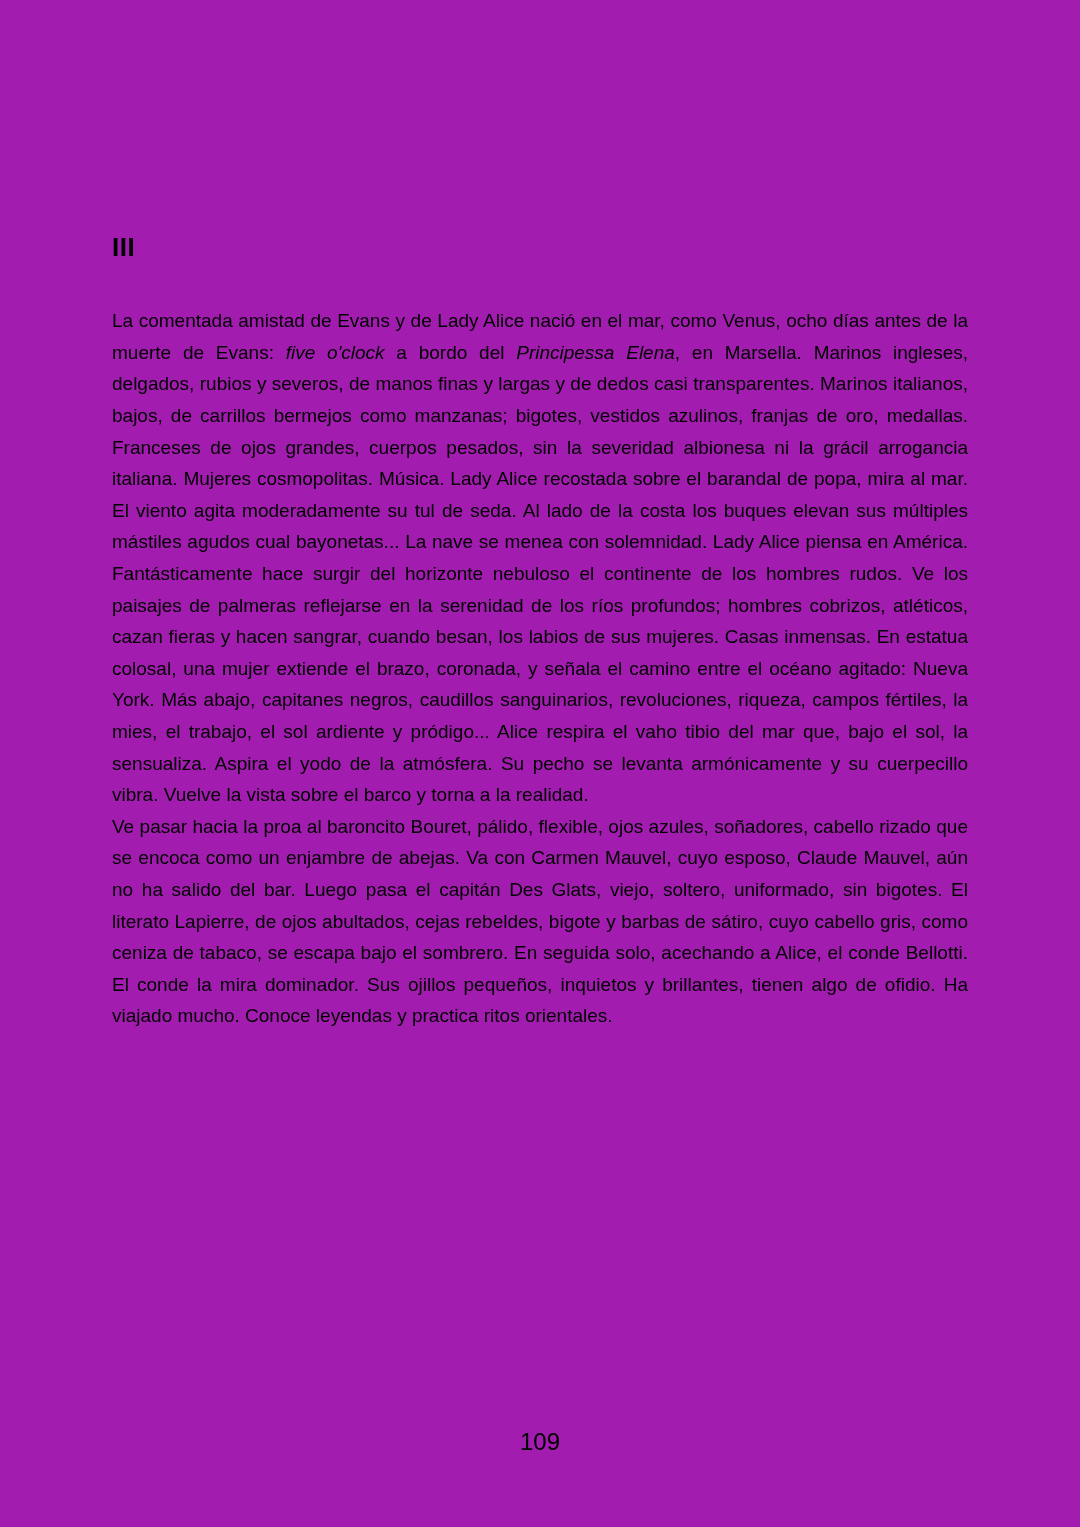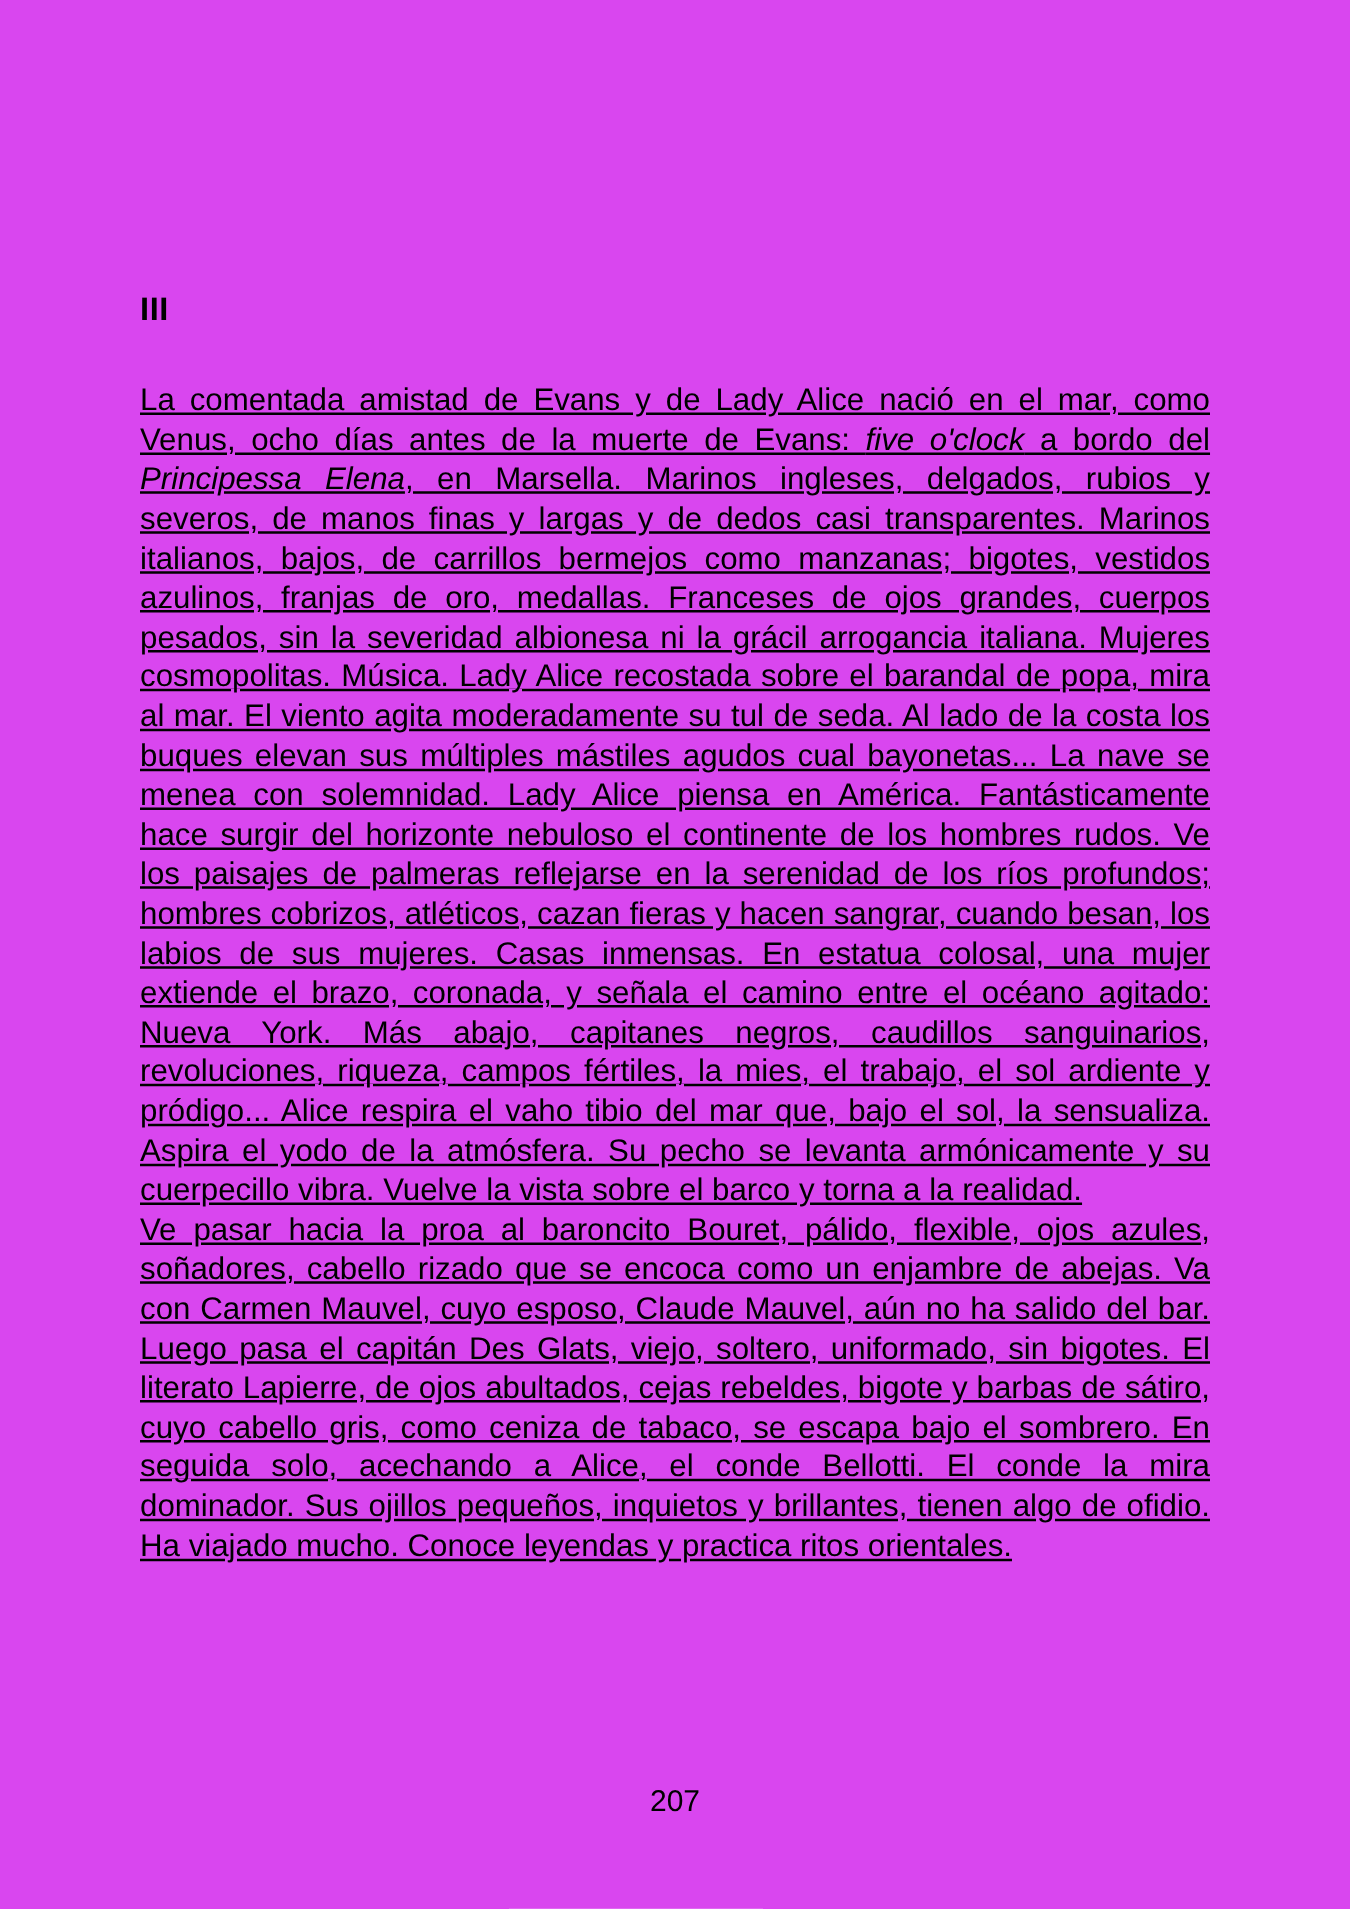--- a/index.html
+++ b/index.html
@@ -15,48 +15,47 @@
     position: relative;
     overflow: hidden;
   }
 
   .page {
     position: absolute;
     left: 0;
     top: 0;
     width: 1080px;
     height: 1527px;
-    background: #d946ef;
+    background: #a21caf;
   }
 
   .content {
     position: absolute;
     left: 112px;
     top: 234px;
     width: 856px;
   }
 
   .section-heading {
     font-size: 26px;
     font-weight: bold;
     line-height: 1.05;
     letter-spacing: 0.5px;
     margin: 0 0 44px 0;
     text-align: left;
   }
 
   .body-paragraph {
-    font-size: 25px;
+    font-size: 19px;
     line-height: 31.6px;
     text-align: justify;
     text-justify: inter-word;
     margin: 0;
     hyphens: none;
     word-spacing: 0px;
-    text-decoration: underline;
   }
 
   .body-paragraph + .body-paragraph {
   }
 
   .body-paragraph em,
   .italic {
     font-style: italic;
   }
 
@@ -79,15 +78,15 @@
   <div class="content">
 
     <h2 class="section-heading">III</h2>
 
     <p class="body-paragraph"><span>La comentada amistad de Evans y de Lady Alice nació en el mar, como Venus, ocho días antes de la muerte de Evans: </span><em>five o'clock</em><span> a bordo del </span><em>Principessa Elena</em><span>, en Marsella. Marinos ingleses, delgados, rubios y severos, de manos finas y largas y de dedos casi transparentes. Marinos italianos, bajos, de carrillos bermejos como manzanas; bigotes, vestidos azulinos, franjas de oro, medallas. Franceses de ojos grandes, cuerpos pesados, sin la severidad albionesa ni la grácil arrogancia italiana. Mujeres cosmopolitas. Música. Lady Alice recostada sobre el barandal de popa, mira al mar. El viento agita moderadamente su tul de seda. Al lado de la costa los buques elevan sus múltiples mástiles agudos cual bayonetas... La nave se menea con solemnidad. Lady Alice piensa en América. Fantásticamente hace surgir del horizonte nebuloso el continente de los hombres rudos. Ve los paisajes de palmeras reflejarse en la serenidad de los ríos profundos; hombres cobrizos, atléticos, cazan fieras y hacen sangrar, cuando besan, los labios de sus mujeres. Casas inmensas. En estatua colosal, una mujer extiende el brazo, coronada, y señala el camino entre el océano agitado: Nueva York. Más abajo, capitanes negros, caudillos sanguinarios, revoluciones, riqueza, campos fértiles, la mies, el trabajo, el sol ardiente y pródigo... Alice respira el vaho tibio del mar que, bajo el sol, la sensualiza. Aspira el yodo de la atmósfera. Su pecho se levanta armónicamente y su cuerpecillo vibra. Vuelve la vista sobre el barco y torna a la realidad.</span></p>
 
     <p class="body-paragraph"><span>Ve pasar hacia la proa al baroncito Bouret, pálido, flexible, ojos azules, soñadores, cabello rizado que se encoca como un enjambre de abejas. Va con Carmen Mauvel, cuyo esposo, Claude Mauvel, aún no ha salido del bar. Luego pasa el capitán Des Glats, viejo, soltero, uniformado, sin bigotes. El literato Lapierre, de ojos abultados, cejas rebeldes, bigote y barbas de sátiro, cuyo cabello gris, como ceniza de tabaco, se escapa bajo el sombrero. En seguida solo, acechando a Alice, el conde Bellotti. El conde la mira dominador. Sus ojillos pequeños, inquietos y brillantes, tienen algo de ofidio. Ha viajado mucho. Conoce leyendas y practica ritos orientales.</span></p>
 
   </div>
 
-  <div class="page-number">207</div>
+  <div class="page-number">109</div>
 
 </div>
 
 </body></html>

